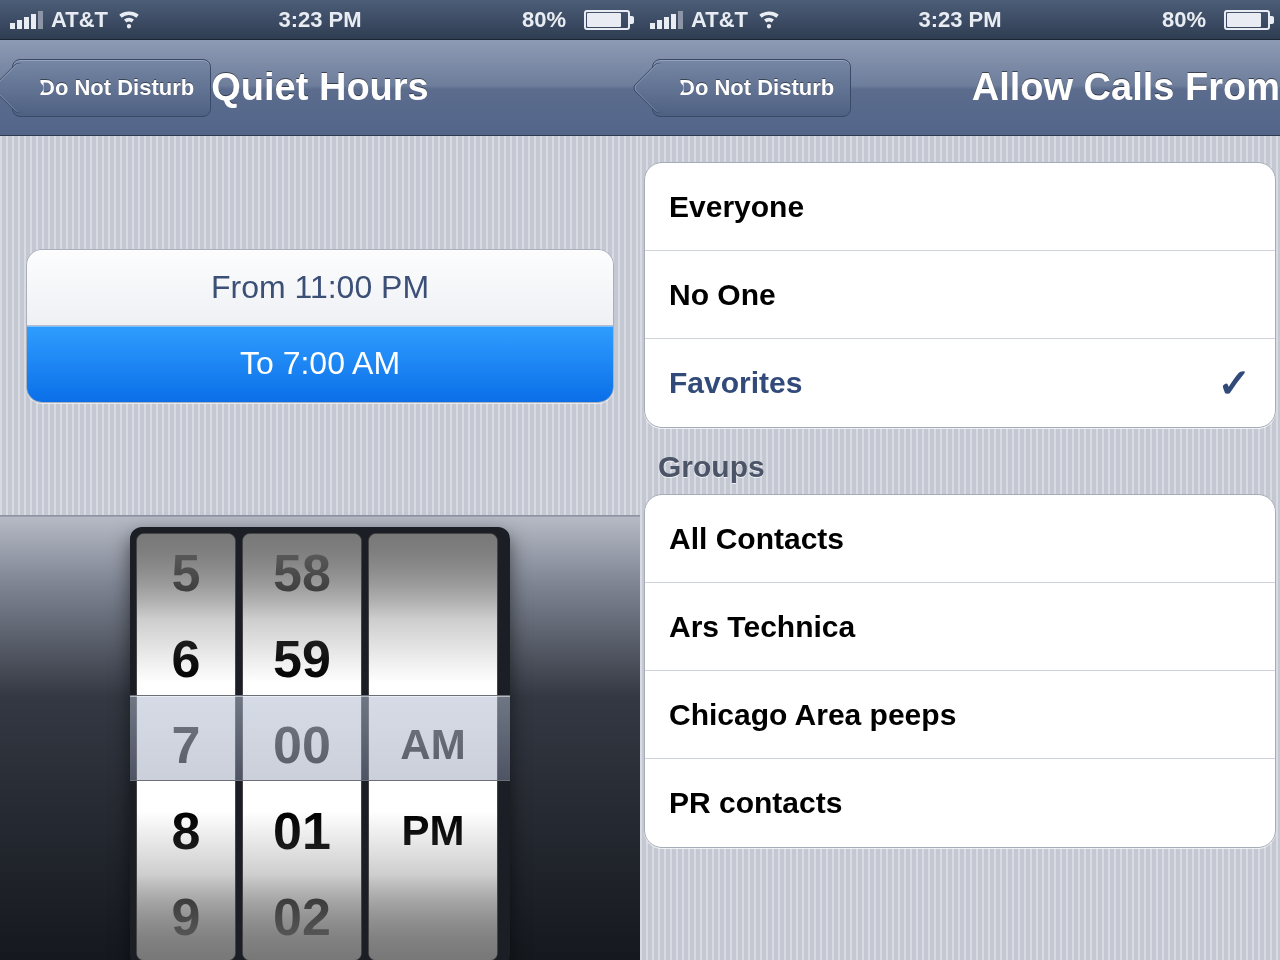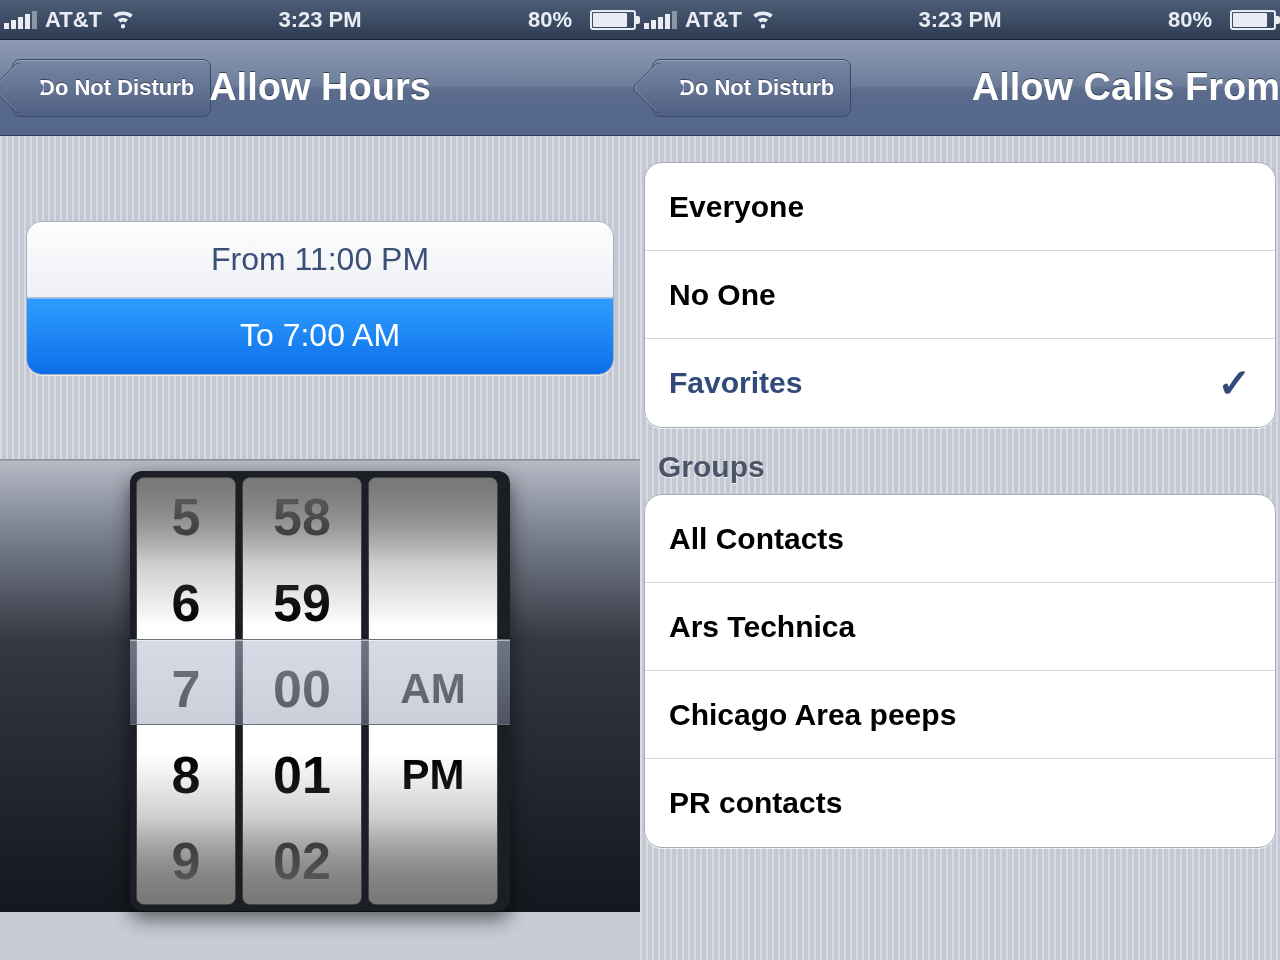--- a/index.html
+++ b/index.html
@@ -4,21 +4,21 @@
 <style>
 * { margin: 0; padding: 0; box-sizing: border-box; -webkit-font-smoothing: antialiased; }
 body { font-family: "Helvetica Neue", Helvetica, Arial, sans-serif; width: 1280px; height: 960px; display: flex; overflow: hidden; }
 .screen { width: 640px; height: 960px; position: relative; background: #c8ccd5; }
 
 
 .status-bar {
   height: 40px;
   background: linear-gradient(#4c5d78, #2f3d52);
   display: flex; align-items: center;
-  padding: 0 4px; color: #e9edf3; font-size: 22px; font-weight: bold;
+  padding: 0 10px; color: #e9edf3; font-size: 22px; font-weight: bold;
   border-bottom: 1px solid #1c2533;
 }
 .status-left { display: flex; align-items: center; gap: 8px; flex: 1; }
 .status-center { flex: 1; text-align: center; }
 .status-right { display: flex; align-items: center; justify-content: flex-end; gap: 18px; flex: 1; }
 .sig { display: flex; align-items: flex-end; gap: 2px; }
 .sig i { width: 5px; background: #e9edf3; display: inline-block; }
 .sig i:nth-child(1){height:6px}.sig i:nth-child(2){height:9px}.sig i:nth-child(3){height:12px}.sig i:nth-child(4){height:15px}.sig i:nth-child(5){height:18px; background:#8b95a5;}
 .wifi-icon svg { width: 26px; height: 26px; }
 .batt { display: inline-flex; align-items: center; }
@@ -57,21 +57,21 @@
 }
 
 .screen.right .nav-title { left: 216px; right: 0; text-align: right; }
 
 
 .pinstripe {
   background-color:#c3c8d2;
   background-image: repeating-linear-gradient(90deg, rgba(255,255,255,.35) 0 2px, rgba(0,0,0,0) 2px 6px);
 }
 .left-top {
-  height: 324px;
+  height: 380px;
   border-bottom: 1px solid #8e94a1;
   display:flex; flex-direction:column; justify-content:center; padding: 0 26px;
 }
 .time-group {
   border:1px solid #a9afbb; border-radius:16px; overflow:hidden;
   box-shadow: 0 1px 0 rgba(255,255,255,.6);
 }
 .time-row {
   height:76px; display:flex; align-items:center; justify-content:center;
   font-size:32px;
@@ -167,21 +167,21 @@
             <span class="fill" style="width:80%"></span>
           </span>
         </span>
     </div>
   </div>
 
   <div class="nav-bar">
     <div class="back-btn">
       <span>Do Not Disturb</span>
     </div>
-    <div class="nav-title">Allow Hours</div>
+    <div class="nav-title">Quiet Hours</div>
   </div>
 
   <div class="left-top pinstripe">
     <div class="time-group">
       <div class="time-row from">
         <span>From 11:00 PM</span>
       </div>
       <div class="time-row to">
         <span>To 7:00 AM</span>
       </div>

